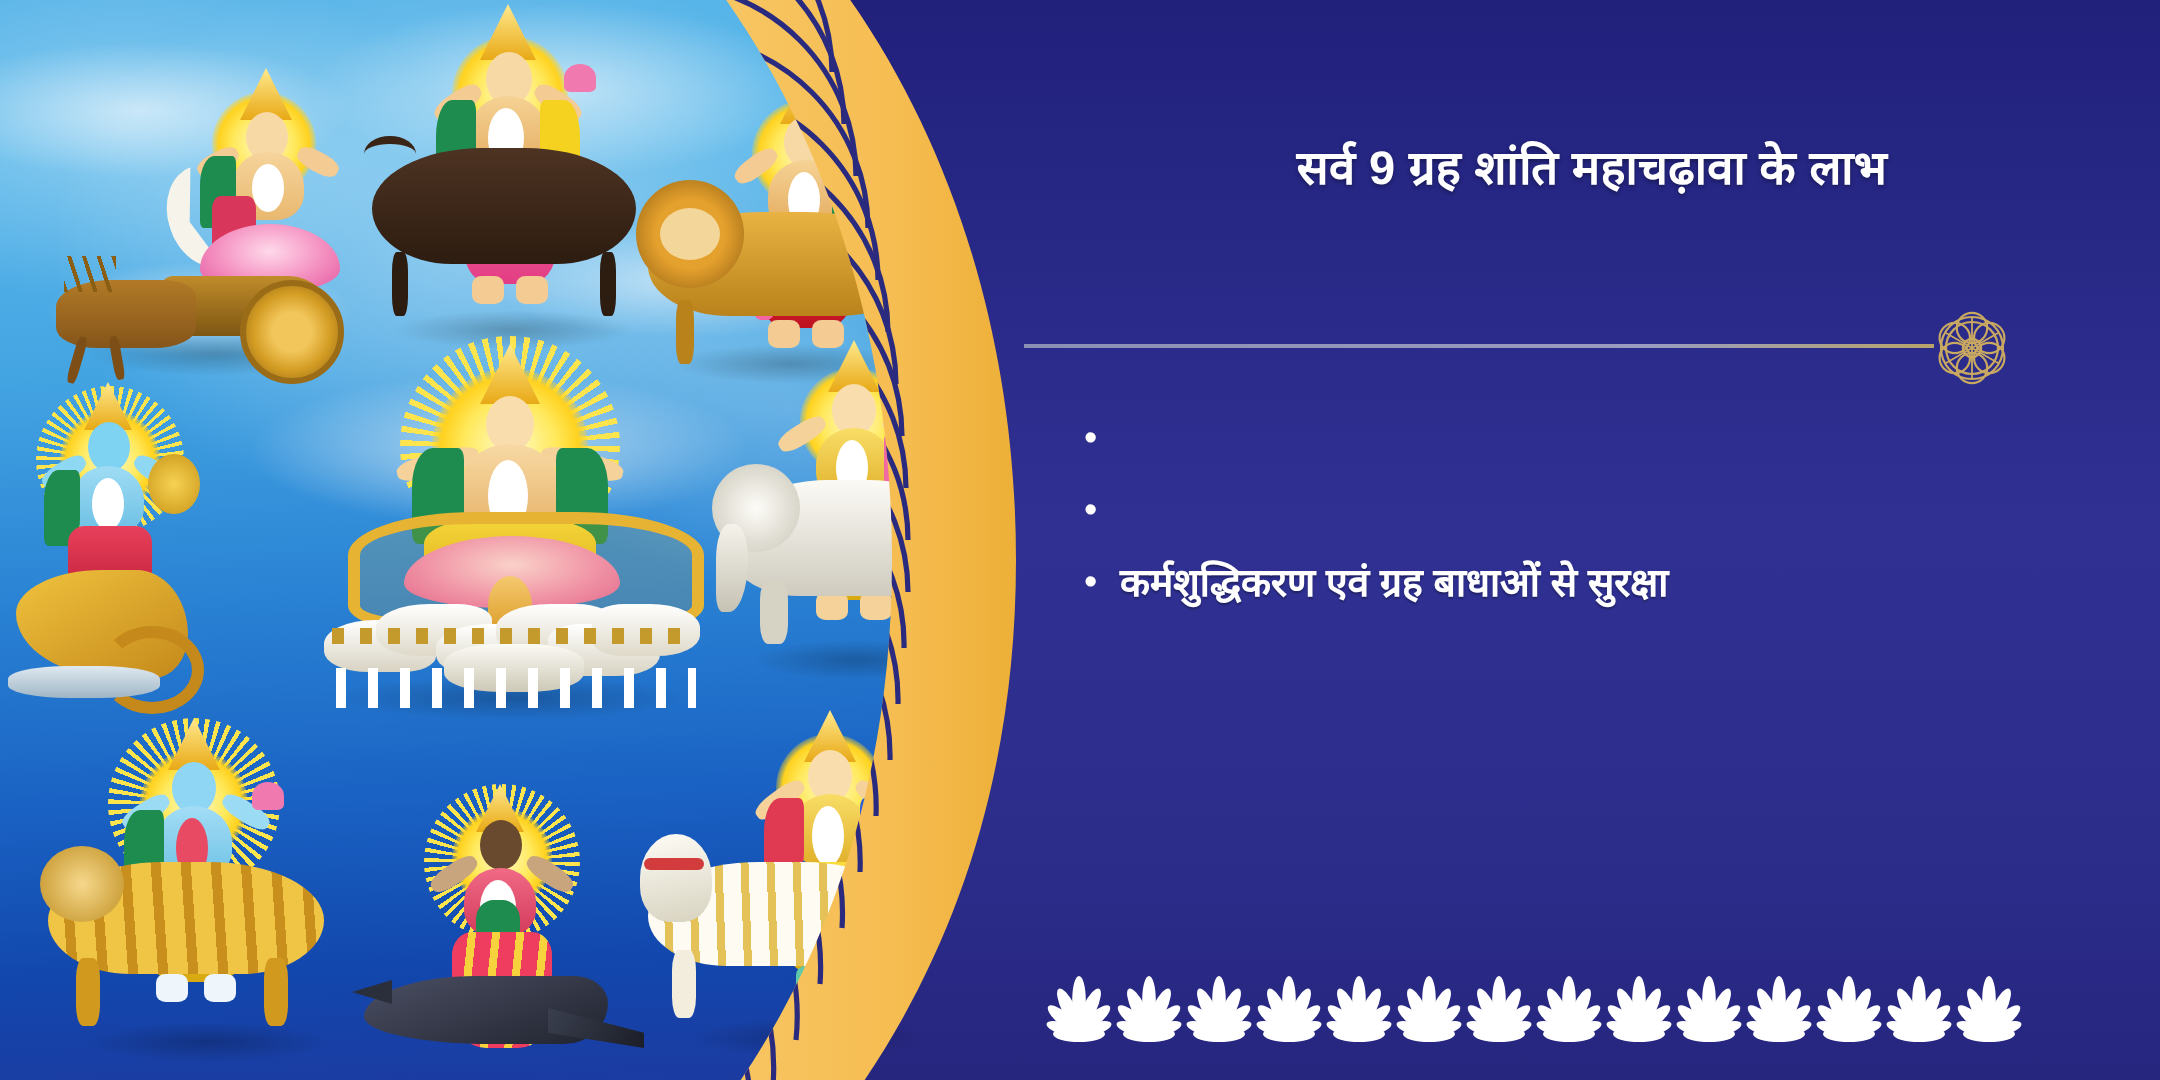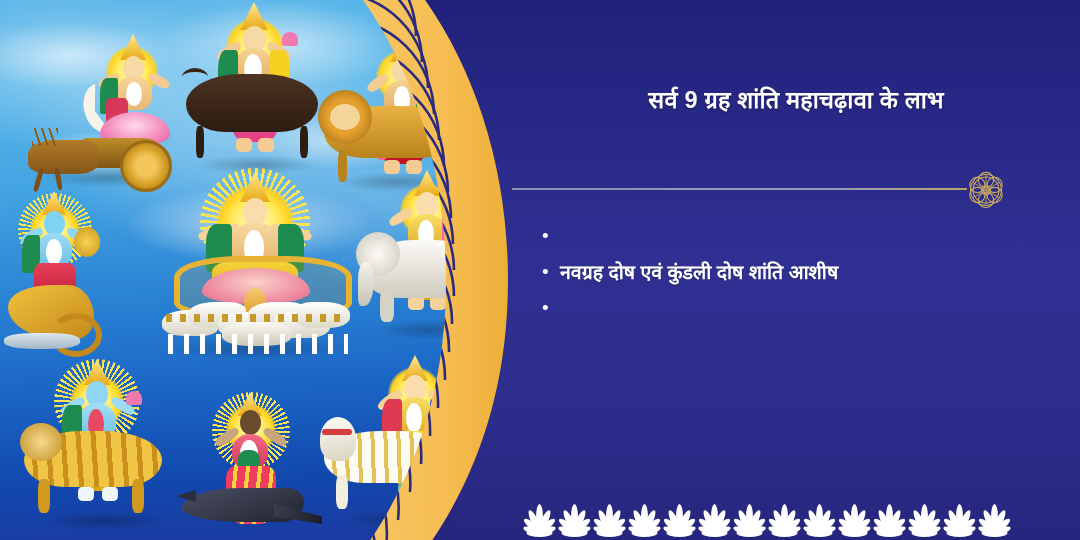--- a/index.html
+++ b/index.html
@@ -82,21 +82,21 @@
 
   
   #arch {
     position: absolute; left: 330px; top: -20px;
     width: 210px; height: 580px;
     pointer-events: none;
   }
 
   
   #content {
-    position: absolute; left: 512px; top: 16px;
+    position: absolute; left: 512px; top: 0;
     width: 568px; height: 524px;
   }
   #title {
     position: absolute; left: 24px; top: 70px;
     width: 520px;
     color: #ffffff;
     font-size: 23.5px;
     font-weight: bold;
     letter-spacing: .2px;
     text-align: center;
@@ -438,24 +438,24 @@
         </g>
       </svg>
     </div>
 
     <div id="benefits">
       <div class="bullet-row">
         <span class="bullet-dot">•</span>
       </div>
       <div class="bullet-row">
         <span class="bullet-dot">•</span>
-        <span class="bullet-text">नवग्रह दोष एवं कुंडली दोष शांति आशीष</span>
       </div>
       <div class="bullet-row">
         <span class="bullet-dot">•</span>
+        <span class="bullet-text">कर्मशुद्धिकरण एवं ग्रह बाधाओं से सुरक्षा</span>
       </div>
     </div>
 
     <div id="lotus-band">
       <svg class="lotus-unit" viewBox="0 0 35 34">
           <g fill="#ffffff">
             <ellipse cx="17.5" cy="13" rx="3.4" ry="12"></ellipse>
             <ellipse cx="17.5" cy="16" rx="3.4" ry="11" transform="rotate(-26 17.5 28)"></ellipse>
             <ellipse cx="17.5" cy="16" rx="3.4" ry="11" transform="rotate(26 17.5 28)"></ellipse>
             <ellipse cx="17.5" cy="19" rx="3.3" ry="10" transform="rotate(-50 17.5 29)"></ellipse>

